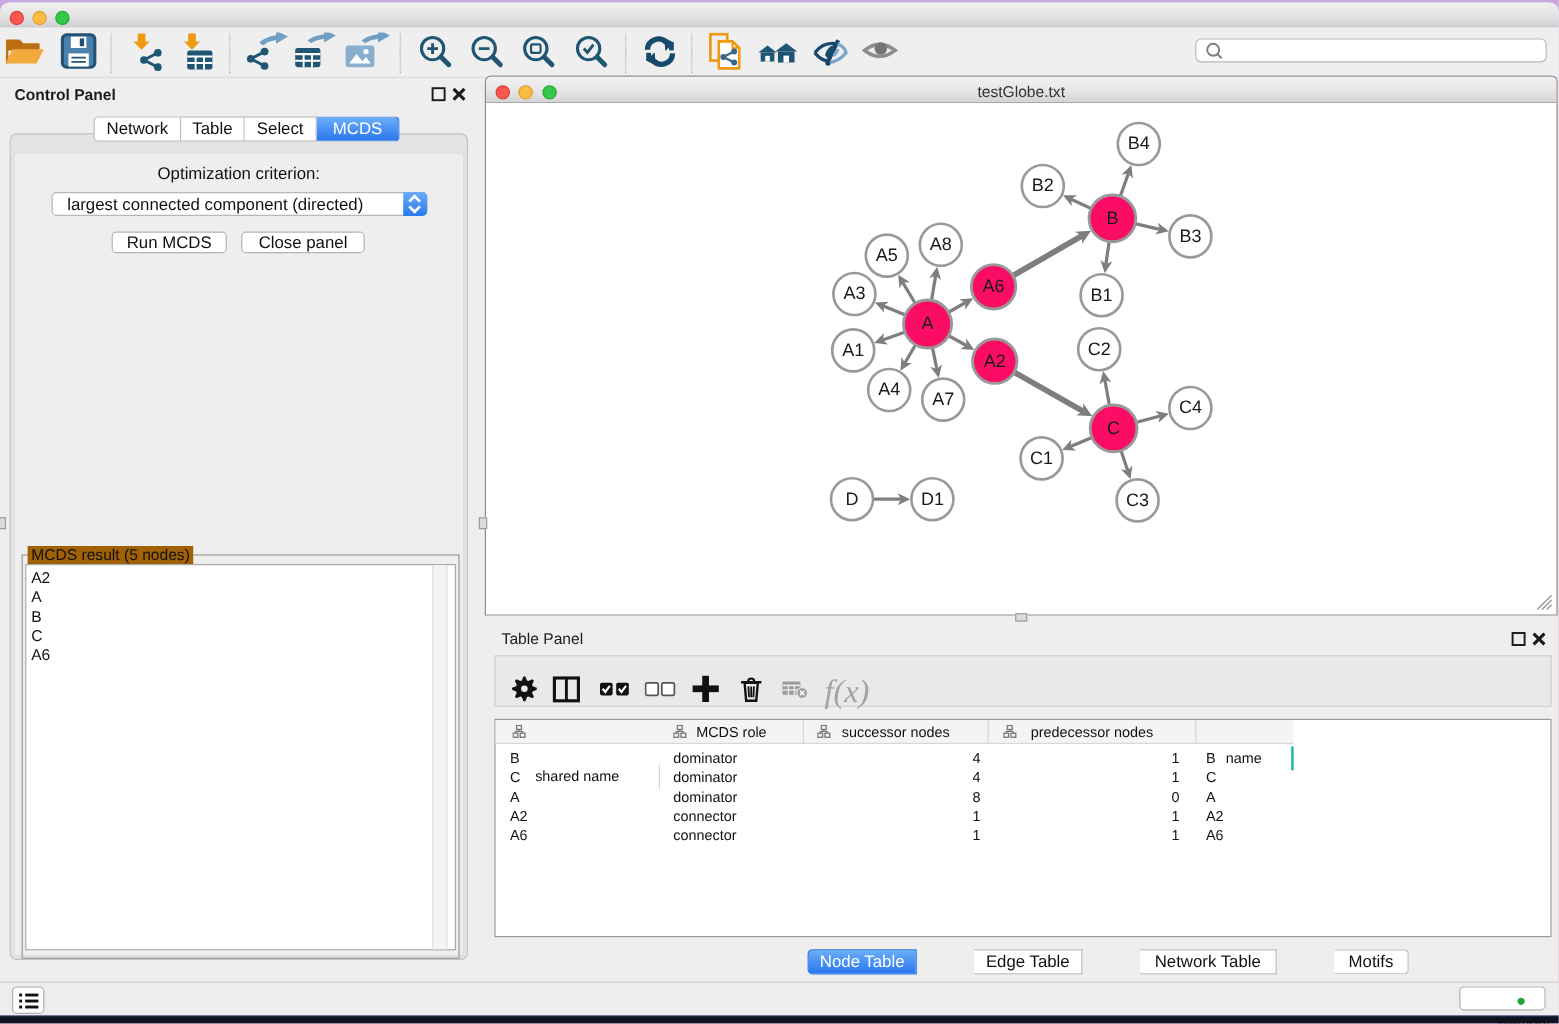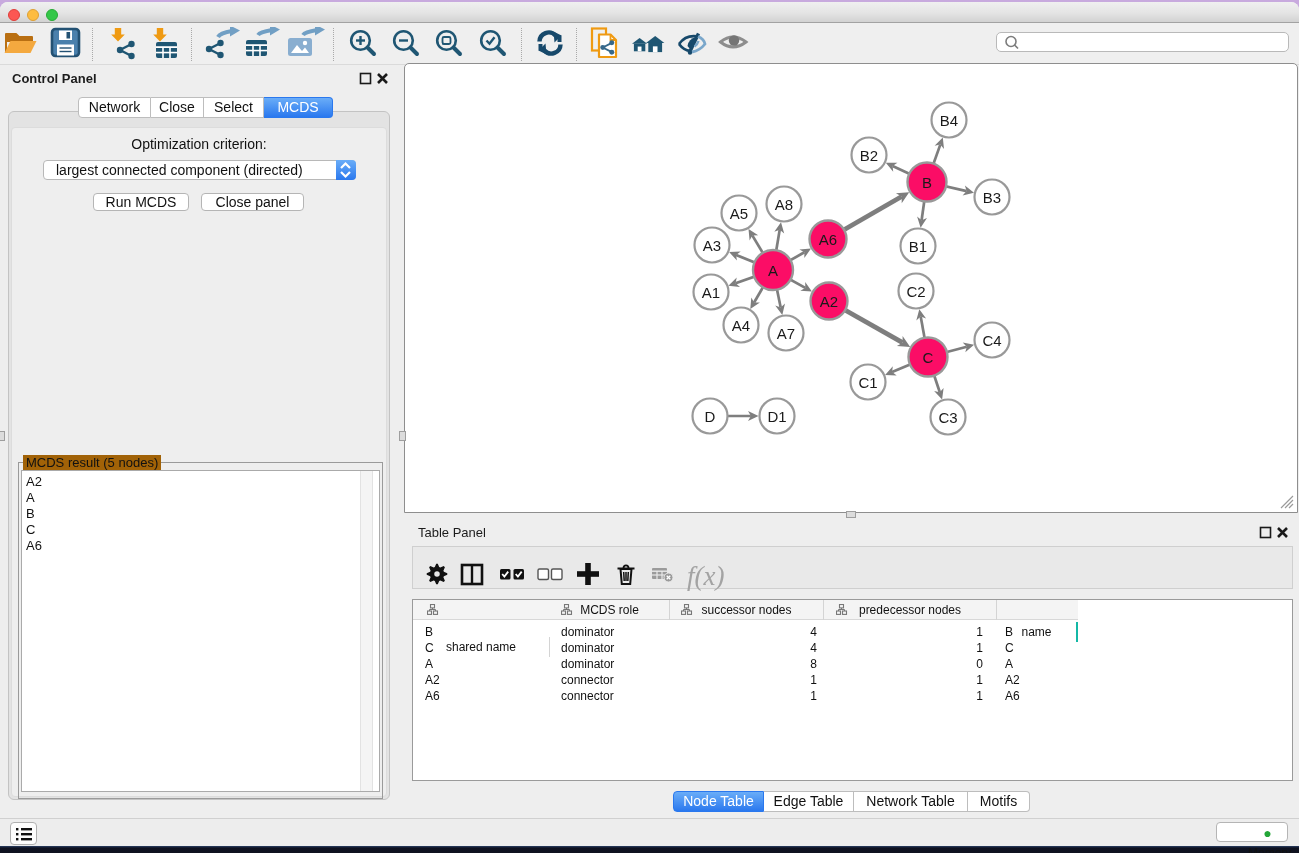--- a/index.html
+++ b/index.html
@@ -35,21 +35,21 @@
 .nw { position:absolute; left:404px; top:63px; width:894px; height:450px; border:1px solid #8e8e8e; border-radius:5px 5px 0 0; background:#fff; }
 .nw-titlebar { position:absolute; left:0; top:0; width:892px; height:22px; background:linear-gradient(#f2f2f2 0%,#e6e6e6 55%,#d4d4d4 100%); border-bottom:1px solid #aaaaaa; border-radius:5px 5px 0 0; }
 .nw-title { position:absolute; top:5px; width:100%; text-align:center; font-size:13px; color:#333; }
 
 .tp-title { position:absolute; left:418px; top:525px; font-size:13px; color:#1c1c1c; }
 .tp-toolbar { position:absolute; left:412px; top:546px; width:881px; height:43px; background:#e9e9e9; border:1px solid #cfcfcf; }
 .tp-table { position:absolute; left:412px; top:599px; width:881px; height:182px; background:#fff; border:1px solid #9a9a9a; }
 .th-row { position:absolute; left:0; top:0; width:665px; height:20px; background:#f4f4f4; border-bottom:1px solid #d8d8d8; font-size:12px; color:#111; }
 .th-cell { position:absolute; top:0; height:20px; line-height:20px; text-align:center; border-right:1px solid #d4d4d4; }
 .td { position:absolute; font-size:12px; color:#111; height:16px; line-height:16px; }
-.bottabs { position:absolute; top:791px; height:21px; display:flex; font-size:14px; left:673px; }
+.bottabs { position:absolute; top:791px; height:21px; display:flex; font-size:14px; left:673px;gap:48px; }
 
 .statusbar { position:absolute; left:0; top:818px; width:1299px; height:28px; background:#ededed; border-top:1px solid #d0d0d0; }
 .membtn { position:absolute; left:1216px; top:822px; width:72px; height:20px; background:#fff; border:1px solid #b5b5b5; border-radius:4px; font-size:12px; color:#111; line-height:20px; text-align:center;padding-left:31px; }
 .listbtn { position:absolute; left:10px; top:822px; width:27px; height:23px; background:#fdfdfd; border:1px solid #b0b0b0; border-radius:4px; }
 </style>
 </head>
 <body>
 <div class="win"></div>
 <div class="darkstrip"></div>
 <div class="titlebar">
@@ -190,21 +190,21 @@
 <svg class="abs" style="left:359px;top:72px" width="13" height="13">
     <rect x="1.5" y="1.5" width="10" height="10" fill="none" stroke="#1a1a1a" stroke-width="1.6"></rect>
   </svg>
 <svg class="abs" style="left:376px;top:72px" width="13" height="13">
     <path d="M2 2 L11 11 M11 2 L2 11" stroke="#1a1a1a" stroke-width="2.6"></path>
   </svg>
 <div class="cp-outer"></div>
 <div class="cp-inner"></div>
 <div class="tabs">
   <div class="tab first" style="width:73px">Network</div>
-  <div class="tab" style="width:53px">Close</div>
+  <div class="tab" style="width:53px">Table</div>
   <div class="tab" style="width:60px">Select</div>
   <div class="tab last sel" style="width:69px">MCDS</div>
 </div>
 <div class="optlabel">Optimization criterion:</div>
 <div class="combo">largest connected component (directed)
   <div class="combo-btn">
       <svg class="abs" style="left:0;top:0" width="20" height="20">
         <path d="M5 8 L9.5 3.5 L14 8" fill="none" stroke="#fff" stroke-width="2.2"></path>
         <path d="M5 12 L9.5 16.5 L14 12" fill="none" stroke="#fff" stroke-width="2.2"></path>
       </svg>
@@ -214,20 +214,26 @@
 <div class="btn" style="left:201px;top:193px;width:103px;">Close panel</div>
 <div class="fieldset">
   <div class="legend">MCDS result (5 nodes)</div>
   <div class="listbox">
     <div style="padding:3px 0 0 4px;line-height:16px">A2<br>A<br>B<br>C<br>A6</div>
     <div class="scrolltrack"></div>
   </div>
 </div>
 
 <div class="nw">
+  <div class="nw-titlebar">
+    <div class="tl" style="left:8px;top:7px;background:#fc5753;border:0.5px solid #df3e3a;"></div>
+    <div class="tl" style="left:27px;top:7px;background:#fdbc40;border:0.5px solid #de9f34;"></div>
+    <div class="tl" style="left:47px;top:7px;background:#34c748;border:0.5px solid #27aa35;"></div>
+    <div class="nw-title">testGlobe.txt</div>
+  </div>
   <svg class="abs" style="right:2px;bottom:2px" width="16" height="16">
       <path d="M2 14 L14 2 M6 14 L14 6 M10 14 L14 10" stroke="#9a9a9a" stroke-width="1.2"></path>
     </svg>
 </div>
 <svg width="893" height="427" style="position:absolute;left:405px;top:85px">
 <line x1="368.0" y1="185.0" x2="347.3" y2="150.4" stroke="#7e7e7e" stroke-width="2.7"></line>
 <polygon points="343.5,143.9 353.2,150.3 347.3,150.4 344.6,155.5" fill="#7e7e7e"></polygon>
 <line x1="368.0" y1="185.0" x2="374.7" y2="144.7" stroke="#7e7e7e" stroke-width="2.7"></line>
 <polygon points="376.0,137.2 379.2,148.4 374.7,144.7 369.3,146.8" fill="#7e7e7e"></polygon>
 <line x1="368.0" y1="185.0" x2="331.1" y2="169.9" stroke="#7e7e7e" stroke-width="2.7"></line>

